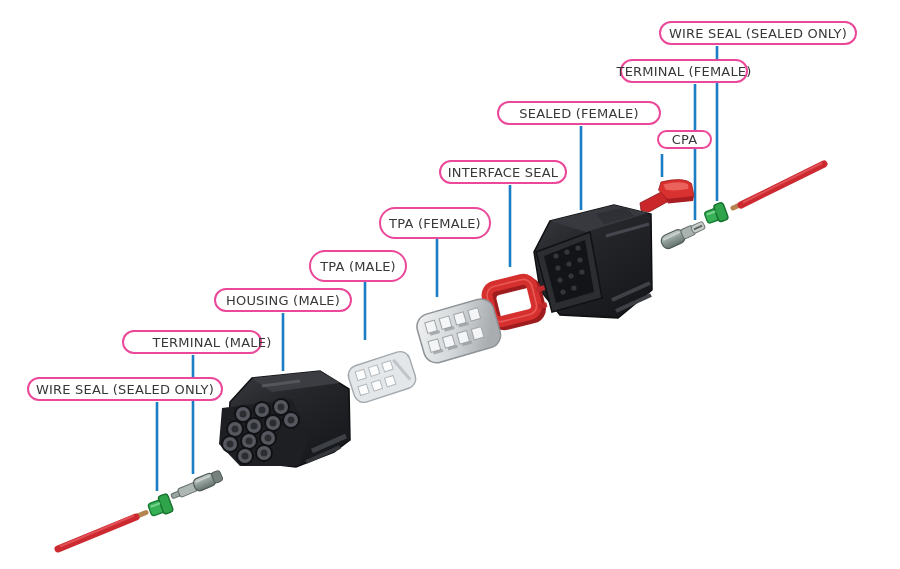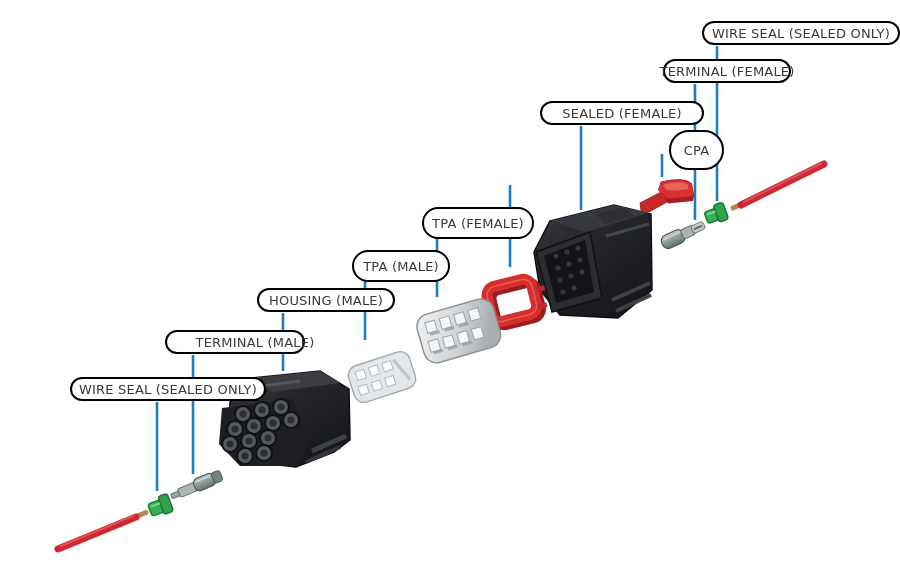--- a/index.html
+++ b/index.html
@@ -3,29 +3,29 @@
 <meta charset="utf-8">
 <style>
   html,body{margin:0;padding:0;background:#ffffff;}
   .stage{
     position:relative;width:900px;height:569px;background:#ffffff;
     overflow:hidden;font-family:"DejaVu Sans","Liberation Sans",sans-serif;
   }
   .layer{position:absolute;left:0;top:0;}
   .pill{
     position:absolute;box-sizing:border-box;z-index:2;
-    border:2px solid #000000;border-radius:999px;background:#ffffff;
+    border:2px solid #ec4899;border-radius:999px;background:#ffffff;
     display:flex;align-items:center;justify-content:center;
-    font-size:13px;color:#383838;letter-spacing:.2px;white-space:nowrap;margin-left:43px;
+    font-size:13px;color:#383838;letter-spacing:.2px;white-space:nowrap;
   }
   
   .p-wsr {left:659px;top:21px; width:198px;height:24px;}
   .p-tf  {left:620px;top:59px; width:128px;height:24px;}
   .p-hf  {left:497px;top:101px;width:164px;height:24px;}
-  .p-cpa {left:626px;top:130px;width:55px; height:40px;}
+  .p-cpa {left:657px;top:130px;width:55px; height:19px;}
   .p-is  {left:439px;top:160px;width:128px;height:24px;}
   .p-tpaf{left:379px;top:207px;width:112px;height:32px;}
   .p-tpam{left:309px;top:250px;width:98px; height:32px;text-align:right;}
   .p-hm  {left:214px;top:288px;width:138px;height:24px;}
   .p-tm  {left:122px;top:330px;width:140px;height:24px;padding-left:40px;}
   .p-wsl {left:27px; top:377px;width:196px;height:24px;}
 </style>
 </head>
 <body>
 
@@ -212,19 +212,20 @@
       <line x1="135" y1="517" x2="146" y2="512.5" stroke="#b5854f" stroke-width="5" stroke-linecap="round"></line>
       <line x1="58" y1="549" x2="136" y2="517" stroke="#cc2930" stroke-width="7" stroke-linecap="round"></line>
       <line x1="60" y1="546.5" x2="134" y2="515.5" stroke="#e4575c" stroke-width="2" opacity="0.85"></line>
     </g>
   </svg>
 
   <div class="pill p-wsr">WIRE SEAL (SEALED ONLY)</div>
   <div class="pill p-tf">TERMINAL (FEMALE)</div>
   <div class="pill p-hf">SEALED (FEMALE)</div>
   <div class="pill p-cpa">CPA</div>
+  <div class="pill p-is">INTERFACE SEAL</div>
   <div class="pill p-tpaf">TPA (FEMALE)</div>
   <div class="pill p-tpam">TPA (MALE)</div>
   <div class="pill p-hm">HOUSING (MALE)</div>
   <div class="pill p-tm">TERMINAL (MALE)</div>
   <div class="pill p-wsl">WIRE SEAL (SEALED ONLY)</div>
 
 </div>
 
 </body></html>

